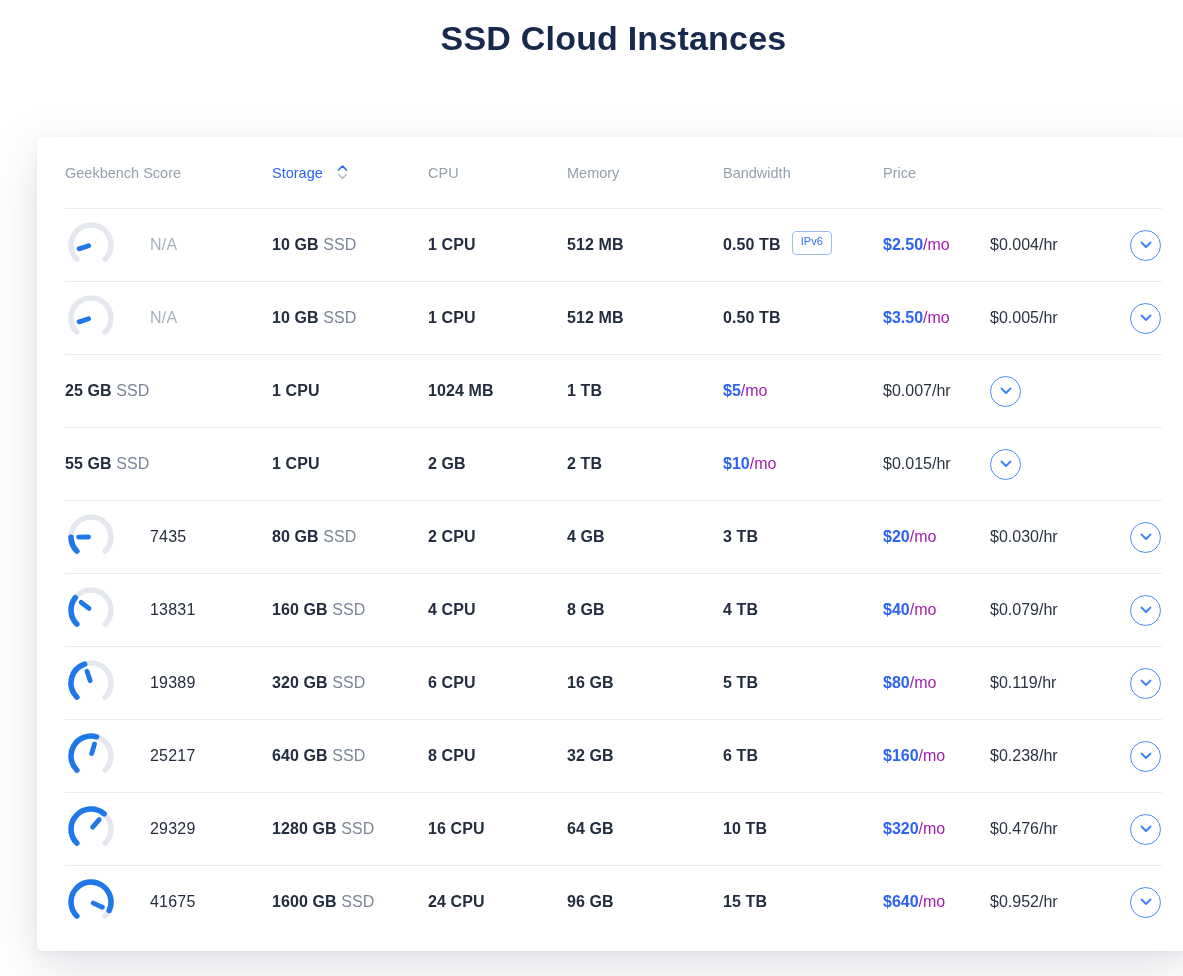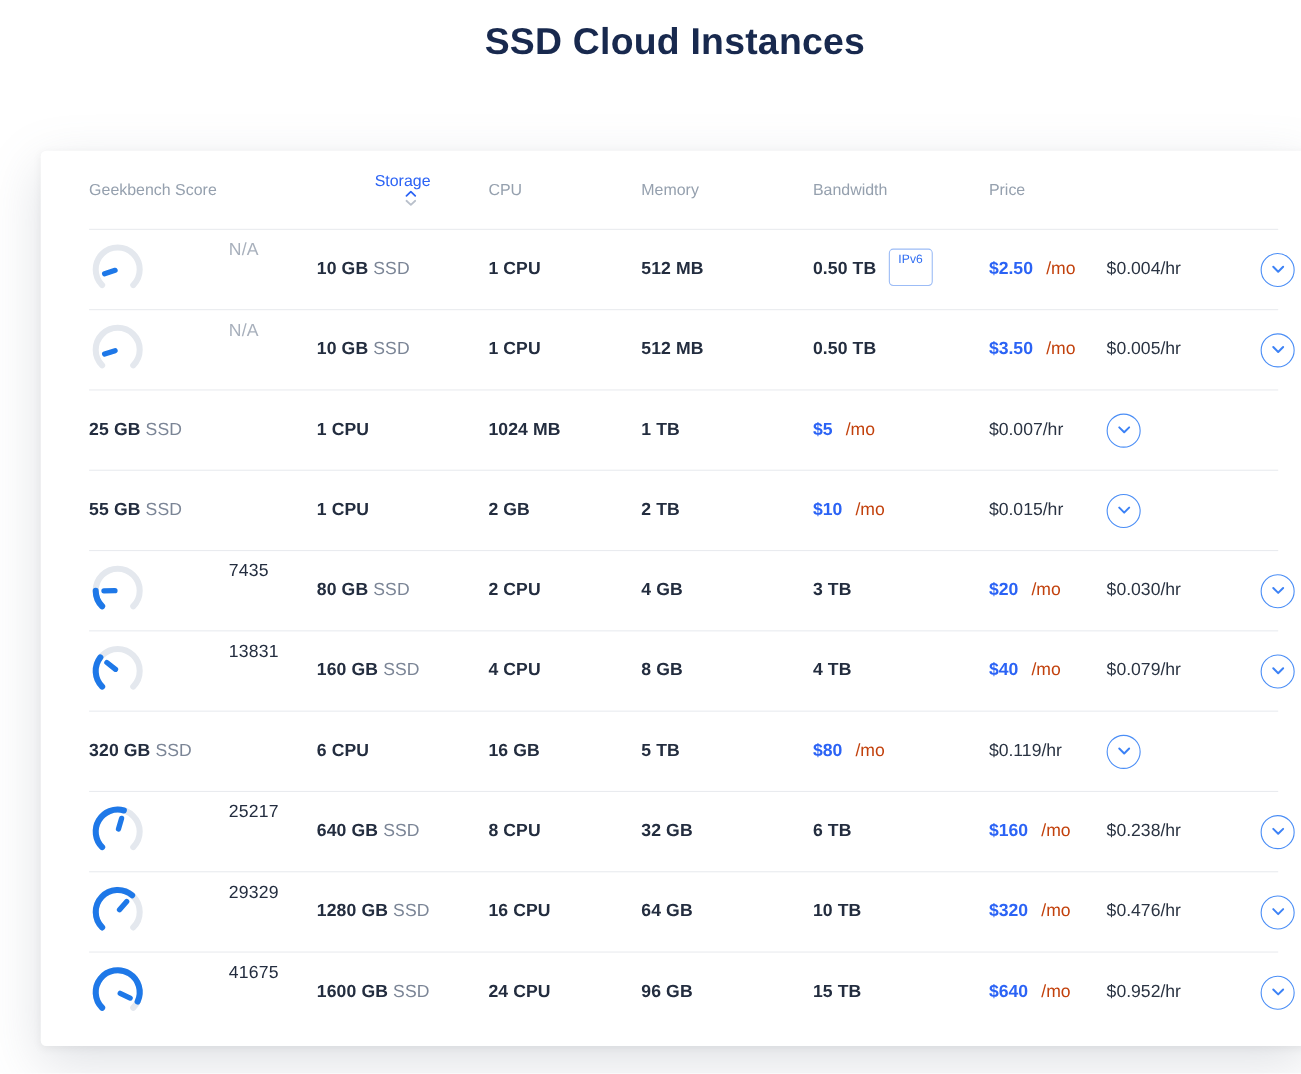--- a/index.html
+++ b/index.html
@@ -25,64 +25,63 @@
     width: 1153px;
     background: #ffffff;
     border-radius: 5px;
     box-shadow: 0 2px 8px rgba(0,0,0,0.05), 0 16px 48px rgba(108,118,138,0.22);
     padding: 0 28px 13px 28px;
   }
   .thead, .trow {
     display: grid;
     grid-template-columns: 207px 156px 139px 156px 160px 107px 140px 32px;
     align-items: center;
-    margin-left: 16px;
   }
   .thead { height: 71px; }
   .th {
     font-size: 14.5px;
     color: #95a0ae;
     font-weight: 400;
     display: flex;
     align-items: center;
   }
-  .th.sorted { color: #2b63f5; flex-direction: column; }
+  .th.sorted { color: #2b63f5; }
   .sort-icon { margin-left: 14px; display: inline-flex; }
   .trow {
     height: 73px;
     border-top: 1px solid #e9ebef;
   }
-  .cell-score { display: flex; align-items: flex-start; gap: 42px; }
+  .cell-score { display: flex; align-items: center; }
   .gauge { width: 52px; height: 52px; flex: 0 0 52px; }
   .score-val {
     margin-left: 33px;
     font-size: 16px;
     font-weight: 500;
     color: #232d3f;
     letter-spacing: 0.2px;
   }
   .score-val.na { color: #a8b0bc; font-weight: 400; }
   .spec { font-size: 16px; font-weight: 700; color: #232d3f; letter-spacing: 0.1px; }
   .spec .suffix { font-weight: 400; color: #7b8596; }
   .cell-bandwidth { display: flex; align-items: center; }
   .badge {
     display: inline-block;
     margin-left: 11px;
-    padding: 3px 8px 17px 8px;
+    padding: 3px 8px 7px 8px;
     font-size: 11px;
     font-weight: 400;
     color: #2f6df2;
     border: 1px solid #9cbcf6;
     border-radius: 4px;
     position: relative;
     top: -2px;
     background: #ffffff;
   }
   .price { font-size: 16px; font-weight: 700; color: #2b63f5; }
-  .price .per { font-weight: 400; color: #c2410c; padding-left: 12px; }
+  .price .per { font-weight: 400; color: #a21caf; }
   .hourly { font-size: 16px; font-weight: 400; color: #2a3342; }
   .expand-btn {
     width: 31px; height: 31px;
     border-radius: 50%;
     border: 1.5px solid #4b8ef6;
     background: transparent;
     display: flex; align-items: center; justify-content: center;
     cursor: pointer;
     padding: 0;
   }
@@ -273,20 +272,28 @@
     </div>
     <div class="hourly">$0.079/hr</div>
     <button class="expand-btn">
       <svg width="12" height="8" viewBox="0 0 12 8">
         <polyline points="1.5,1.5 6,6 10.5,1.5" fill="none" stroke="#3c82f6" stroke-width="1.8" stroke-linecap="round" stroke-linejoin="round"></polyline>
       </svg>
     </button>
   </div>
 
   <div class="trow">
+    <div class="cell-score">
+      <span class="gauge"><svg width="52" height="52" viewBox="0 0 52 52">
+              <path d="M 11.86 40.14 A 20 20 0 1 1 40.14 40.14" fill="none" stroke="#e4e8ee" stroke-width="5.5" stroke-linecap="round"></path>
+              <path d="M 11.86 40.14 A 20 20 0 0 1 19.60 7.05" fill="none" stroke="#1e78e8" stroke-width="5.5" stroke-linecap="round"></path>
+              <line x1="25.20" y1="23.63" x2="22.00" y2="14.16" stroke="#1e78e8" stroke-width="4.8" stroke-linecap="round"></line>
+            </svg></span>
+      <span class="score-val">19389</span>
+    </div>
     <div class="spec">
       <span>320 GB </span>
       <span class="suffix">SSD</span>
     </div>
     <div class="spec">6 CPU</div>
     <div class="spec">16 GB</div>
     <div class="spec cell-bandwidth">
       <span>5 TB</span>
     </div>
     <div class="price">

